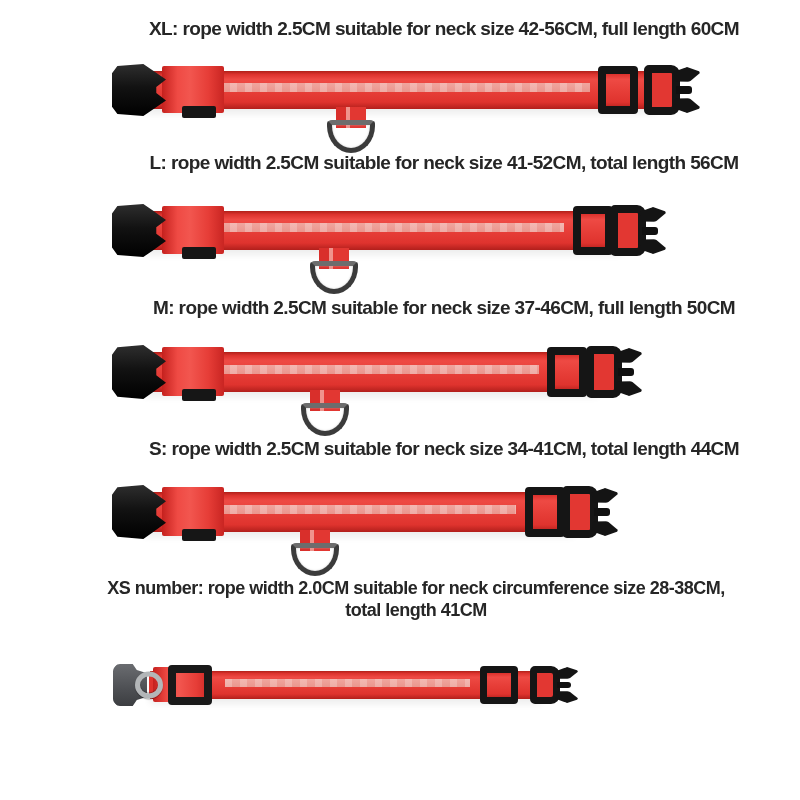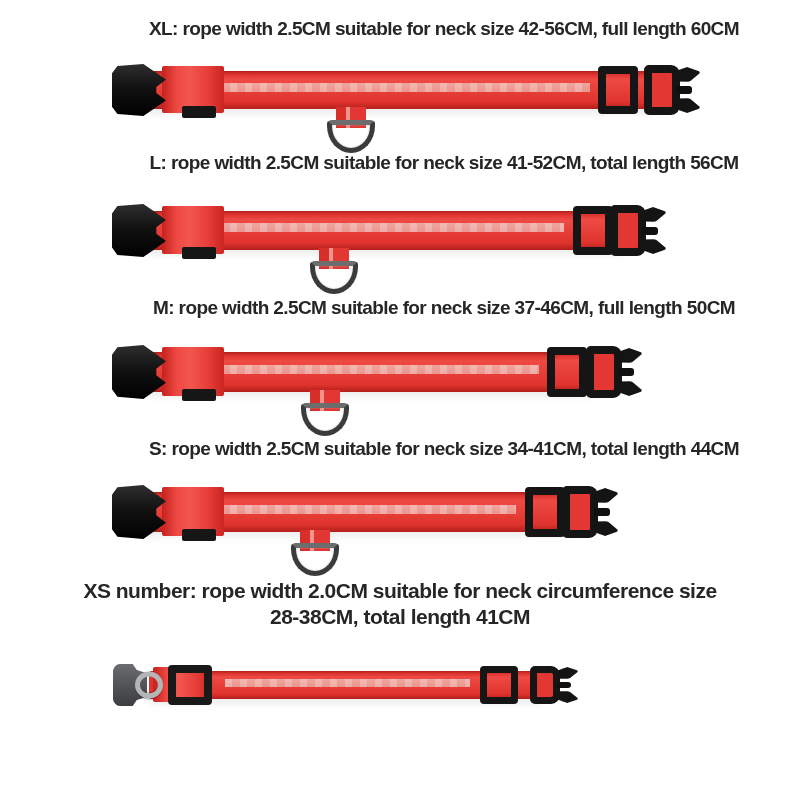--- a/index.html
+++ b/index.html
@@ -3,22 +3,22 @@
 <meta charset="utf-8">
 <style>
   html,body{margin:0;padding:0;}
   body{width:800px;height:800px;background:#ffffff;position:relative;overflow:hidden;
        font-family:"Liberation Sans", sans-serif;}
   *{box-sizing:border-box;}
 
   .size-label{position:absolute;left:0;width:100%;text-align:center;margin:0;
     font-weight:700;color:#262626;font-size:19px;letter-spacing:-0.6px;white-space:nowrap;}
   .shift{transform:translateX(44px);}
-  .size-label.big{font-size:21px;letter-spacing:-0.5px;line-height:1.22;white-space:normal;
-    left:80px;width:640px;transform:none;}
+  .size-label.big{font-size:18px;letter-spacing:-0.5px;line-height:1.22;white-space:normal;
+    left:96px;width:640px;transform:none;}
 
   .lbl-xl{top:18px;} .lbl-l{top:152px;} .lbl-m{top:297px;} .lbl-s{top:438px;} .lbl-xs{top:578px;}
 
   
   .collar{position:absolute;left:112px;}
   .c-xl{top:71px;height:38px;width:584px;--tg:486px;--fb:532px;--stripe-end:478px;--dring:239px;}
   .c-l {top:211px;height:39px;width:548px;--tg:461px;--fb:498px;--stripe-end:452px;--dring:222px;}
   .c-m {top:352px;height:40px;width:521px;--tg:435px;--fb:474px;--stripe-end:427px;--dring:213px;}
   .c-s {top:492px;height:40px;width:494px;--tg:413px;--fb:450px;--stripe-end:404px;--dring:203px;}
   .c-xs{top:671px;left:113px;height:28px;width:465px;--tg:367px;--fb:417px;--stripe-end:357px;}

